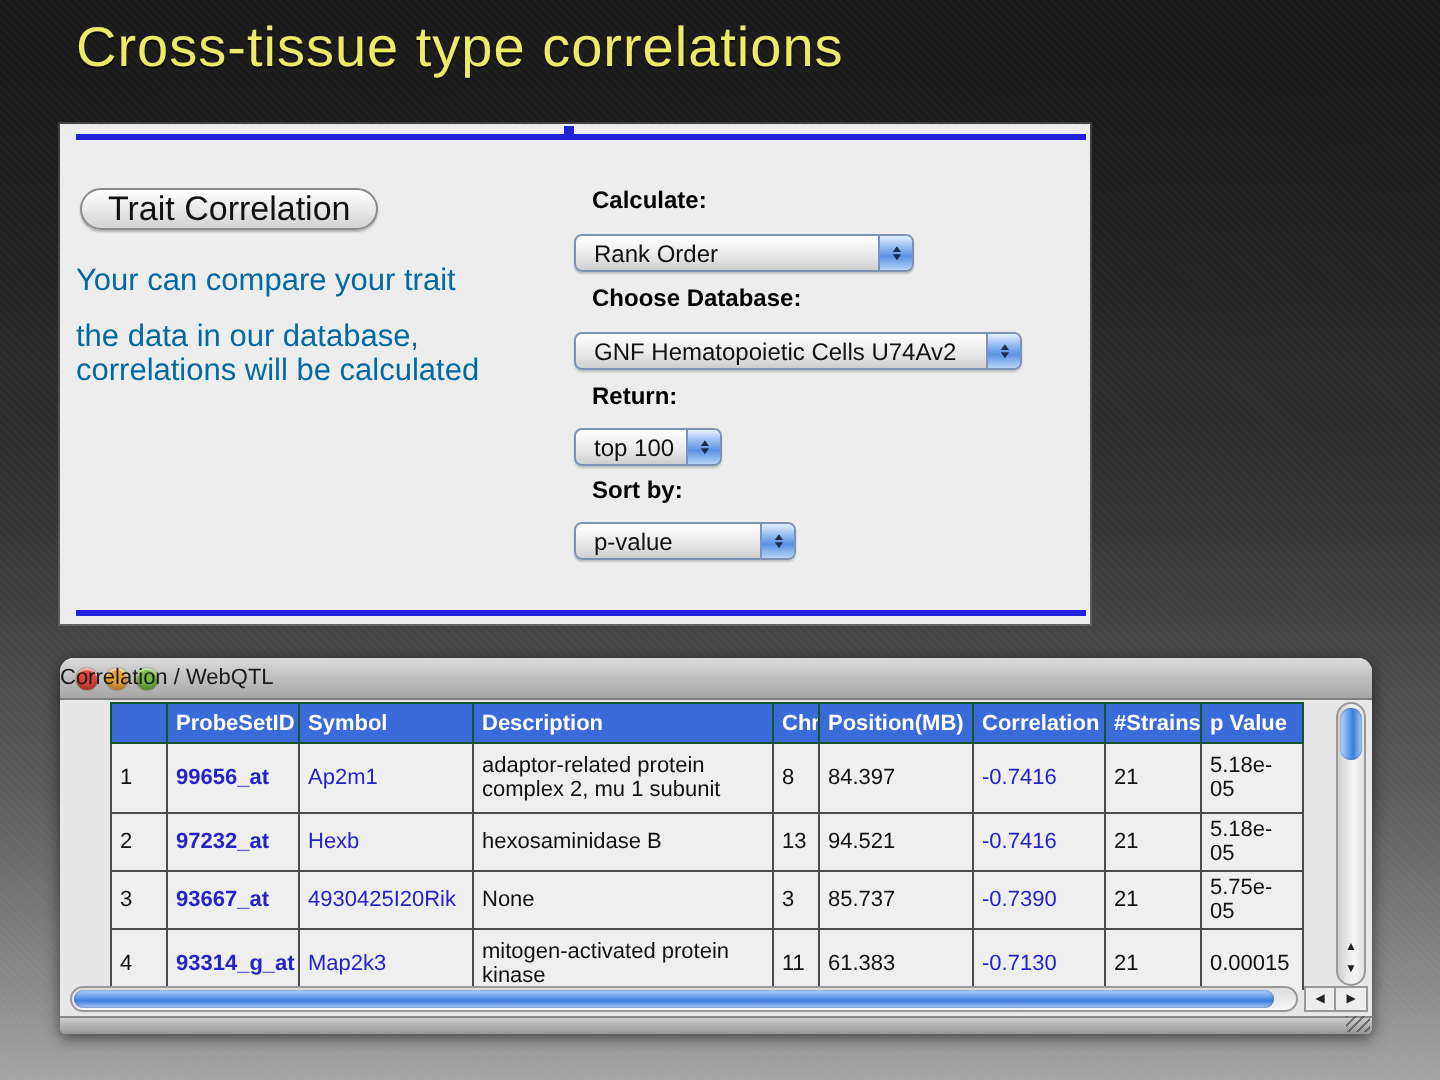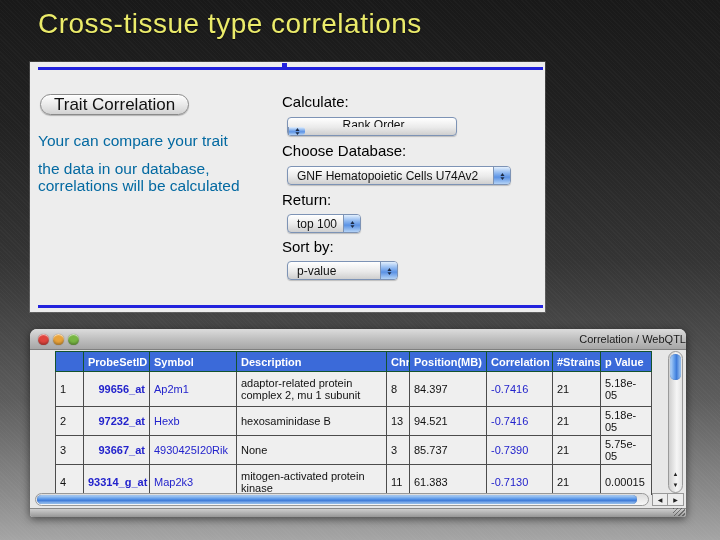--- a/index.html
+++ b/index.html
@@ -27,52 +27,52 @@
   .rule-nub{position:absolute;left:252px;top:1px;width:5px;height:5px;background:var(--rule-blue);}
 
   .mac-button{position:absolute;left:10px;top:32px;height:21px;padding:0 13px;
        border:1px solid #8a8a8a;border-radius:11px;font-size:17px;color:#111;
        background:linear-gradient(180deg,#fefefe 0%,#ececec 45%,#d2d2d2 100%);
        box-shadow:inset 0 1px 0 #fff,0 1px 1px rgba(0,0,0,.25);
        font-family:"Liberation Sans",sans-serif;}
   .intro{position:absolute;left:8px;top:70px;font-size:15.5px;line-height:17px;color:#0369a1;}
   .intro .para{margin-bottom:11px;}
 
-  .fld-label{position:absolute;left:252px;font-size:15px;font-weight:normal;color:#000;}
+  .fld-label{position:absolute;left:266px;font-size:12px;font-weight:bold;color:#000;}
   .aqua-select{position:absolute;left:257px;height:19px;border:1px solid #7d93b5;border-radius:4px;
        background:linear-gradient(180deg,#ffffff 0%,#eaeaea 55%,#cfcfcf 100%);
        display:flex;align-items:center;box-shadow:0 1px 1px rgba(0,0,0,.2);cursor:default;}
   .sel-text{flex:1;font-size:12px;color:#111;padding:0 6px 0 9px;white-space:nowrap;overflow:hidden;}
   .stepper{width:17px;align-self:stretch;border-left:1px solid #7d93b5;border-radius:0 3px 3px 0;
        background:linear-gradient(180deg,#e2effd 0%,#8fb8f0 35%,#5b92e4 60%,#b4d3f6 100%);
        display:flex;flex-direction:column;align-items:center;justify-content:center;line-height:4px;}
   .stepper i{font-style:normal;font-size:5px;color:#1c2b45;transform:scaleX(1.4);}
 
   
   .mac-window{position:absolute;left:30px;top:329px;width:656px;height:188px;
        border-radius:7px 7px 3px 3px;box-shadow:0 2px 8px rgba(0,0,0,.55);background:#e7e7e7;}
   .titlebar{position:absolute;left:0;right:0;top:0;height:21px;border-radius:7px 7px 0 0;
        background:linear-gradient(180deg,#dcdcdc 0%,#c2c2c2 45%,#a6a6a6 100%);
        border-bottom:1px solid #7f7f7f;}
-  .win-title{position:absolute;left:0;right:0;top:4px;text-align:right;font-size:11px;color:#1a1a1a;}
+  .win-title{position:absolute;left:0;right:0;top:4px;text-align:left;font-size:11px;color:#1a1a1a;}
   .light{position:absolute;top:5px;width:11px;height:11px;border-radius:50%;
        box-shadow:inset 0 1px 1px rgba(255,255,255,.7),inset 0 -2px 2px rgba(0,0,0,.25),0 0 1px rgba(0,0,0,.5);}
   .light.red{left:8px;background:var(--light-red);}
   .light.yellow{left:23px;background:var(--light-yellow);}
   .light.green{left:38px;background:var(--light-green);}
 
   .win-content{position:absolute;left:0;right:0;top:21px;bottom:9px;background:#e7e7e7;overflow:hidden;}
   .table-clip{position:absolute;left:25px;top:1px;width:597px;height:144px;overflow:hidden;}
   table{border-collapse:collapse;table-layout:fixed;width:596px;font-size:11px;}
   th{background:var(--header-blue);color:#fff;font-weight:bold;text-align:left;
      border:1px solid #14532d;padding:3px 4px;height:20px;overflow:hidden;white-space:nowrap;}
   td{background:#efefef;border:1px solid #4c4c4c;padding:2px 4px;color:#111;
      vertical-align:middle;overflow:hidden;}
   tr.h35 td{height:35px;} tr.h25 td{height:25px;}
-  td.c-probe{color:var(--link-blue);font-weight:bold;text-align:right;}
+  td.c-probe{color:var(--link-blue);font-weight:bold;text-align:left;}
   td.c-sym,td.c-corr{color:var(--link-blue);}
 
   .vscroll{position:absolute;right:3px;top:1px;width:15px;height:142px;border:1px solid #999;
        border-radius:8px;background:linear-gradient(90deg,#cfcfcf,#f6f6f6 60%,#e2e2e2);}
   .vthumb{position:absolute;left:1px;right:1px;top:2px;height:26px;border-radius:7px;
        background:linear-gradient(90deg,#bcd9f7,#5795e8 45%,#3f7bd8 60%,#a8cdf4);
        box-shadow:inset 0 0 1px #2a5aa8;}
   .varr{position:absolute;left:0;right:0;height:11px;text-align:center;font-size:6px;color:#222;line-height:11px;}
   .varr.up{bottom:12px;} .varr.down{bottom:1px;}
 
@@ -108,21 +108,21 @@
       <div class="para">
         <div>Your can compare your trait</div>
       </div>
       <div class="para">
         <div>the data in our database,</div>
         <div>correlations will be calculated</div>
       </div>
     </div>
 
     <div class="fld-label" style="top:31px;">Calculate:</div>
-    <div class="aqua-select" style="top:55px;width:170px;flex-direction:column;">
+    <div class="aqua-select" style="top:55px;width:170px;">
       <span class="sel-text">Rank Order</span>
       <span class="stepper">
           <i>▲</i>
           <i>▼</i>
         </span>
     </div>
 
     <div class="fld-label" style="top:80px;">Choose Database:</div>
     <div class="aqua-select" style="top:104px;width:224px;">
       <span class="sel-text">GNF Hematopoietic Cells U74Av2</span>

